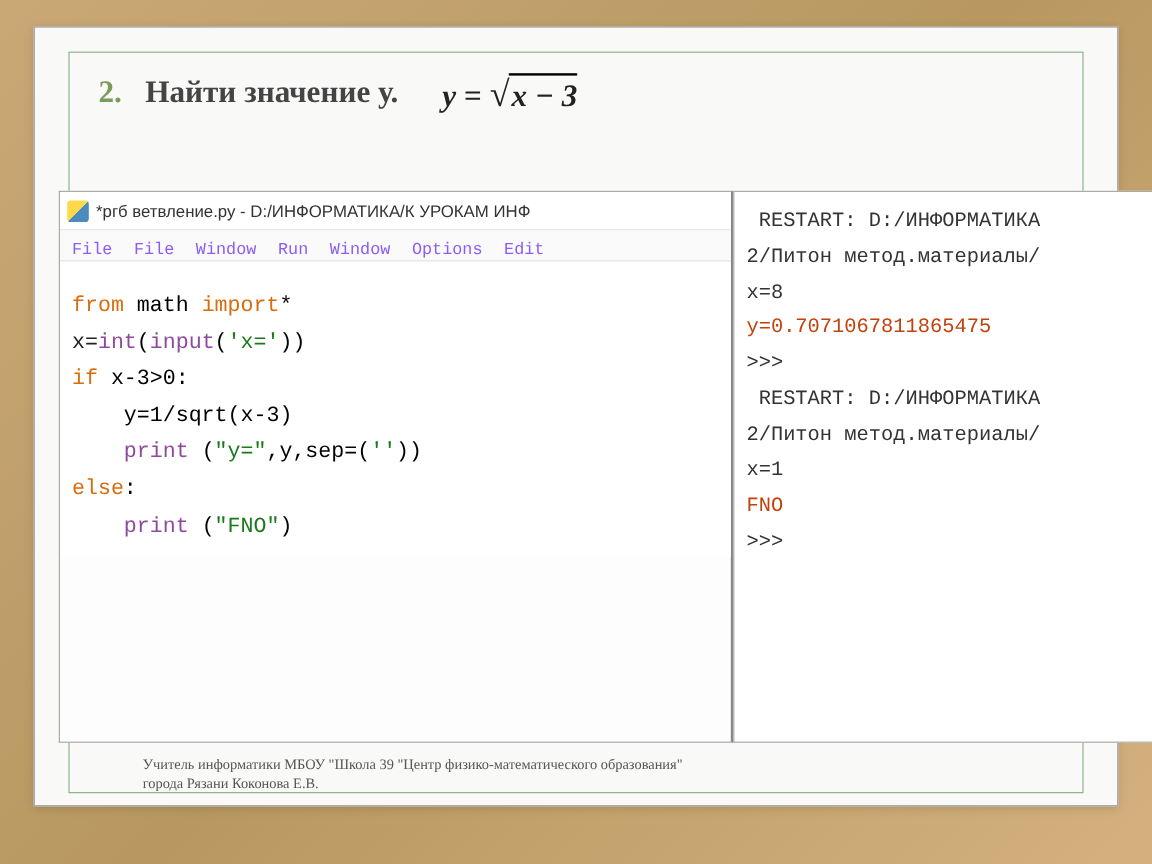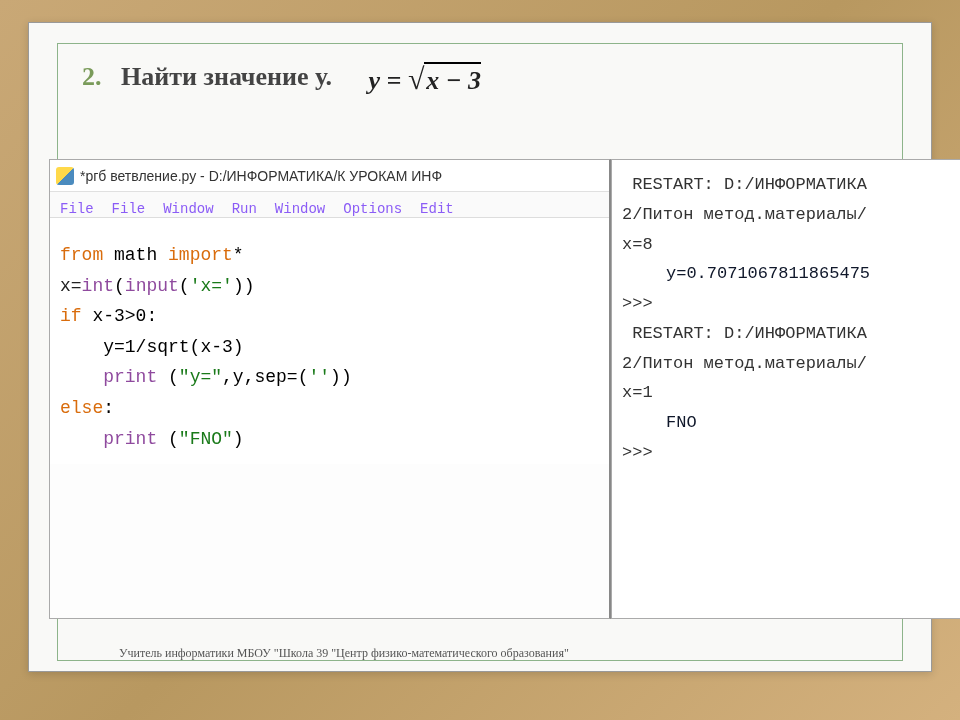--- a/index.html
+++ b/index.html
@@ -120,21 +120,21 @@
     background: #fff;
     border: 1px solid #aaa;
     padding: 10px 8px 0 10px;
     font-family: "Courier New", monospace;
     font-size: 17px;
     line-height: 1.75;
     white-space: pre;
     color: #333;
     overflow: hidden;
   }
-  .shell-blue { color: #0f172a; margin-left: 44px; }
+  .shell-blue { color: #c2410c; }
   .footer-credit {
     position: absolute;
     bottom: 10px;
     left: 90px;
     font-family: "Times New Roman", serif;
     font-size: 12px;
     color: #555;
     line-height: 1.35;
   }
 </style>
@@ -189,15 +189,16 @@
 <span> RESTART: D:/ИНФОРМАТИКА</span>
 <span>2/Питон метод.материалы/</span>
 <span>x=1</span>
 <span class="shell-blue">FNO</span>
 <span>&gt;&gt;&gt; </span></div>
 
   </div>
 
   <div class="footer-credit">
     <div>Учитель информатики МБОУ "Школа 39 "Центр физико-математического образования"</div>
+    <div>города Рязани Коконова Е.В.</div>
   </div>
 
 </div>
 
 </body></html>

